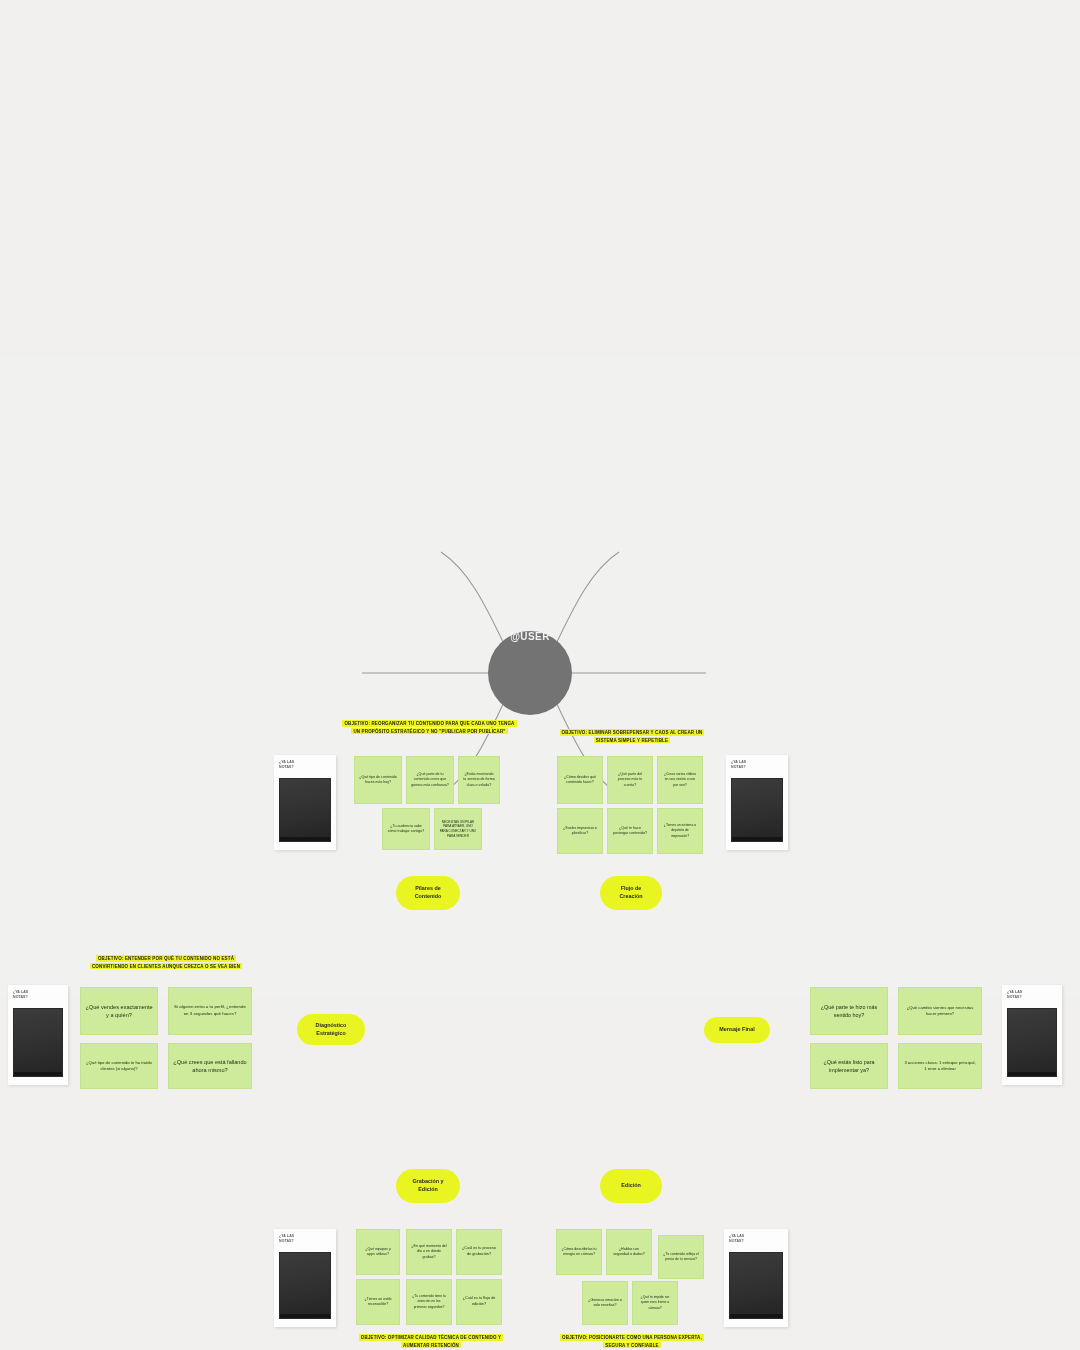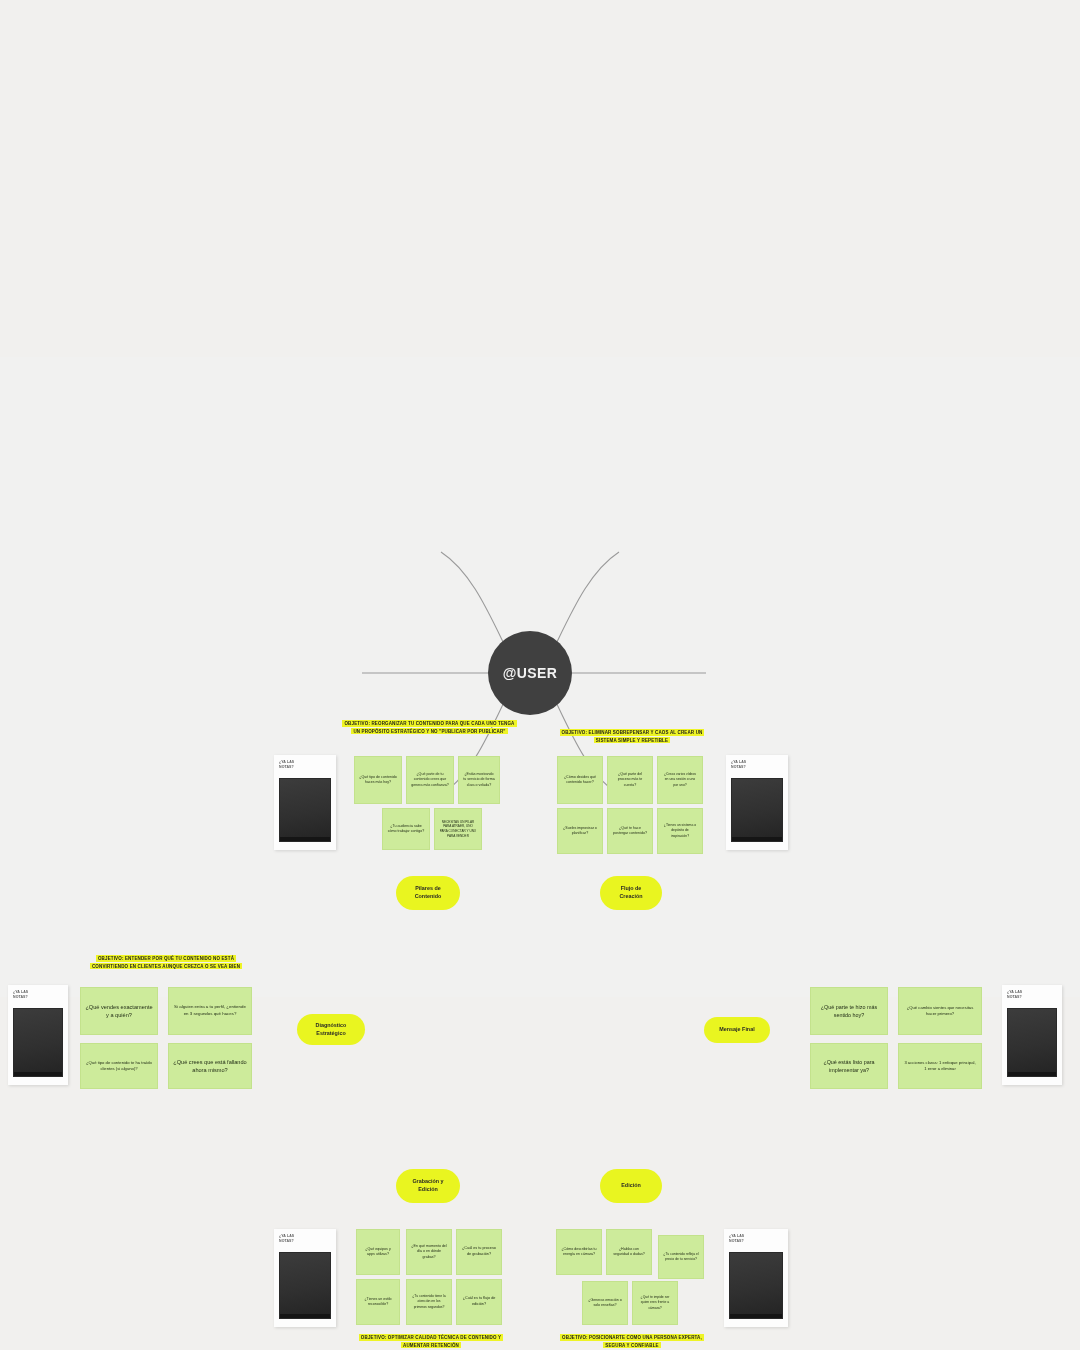--- a/index.html
+++ b/index.html
@@ -29,24 +29,24 @@
     width: 1080px; height: 640px;
     pointer-events: none;
   }
   #edges path, #edges line { fill: none; stroke: #9a9a9a; stroke-width: 1.1px; }
 
   
   .hub {
     position: absolute;
     width: 84px; height: 84px;
     border-radius: 50%;
-    background: #404040;
-    display: flex; align-items: center; justify-content: center;
+    background: #737373;
+    display: flex; justify-content: center;
     color: #f2f2f2;
-    font-size: 14px;
+    font-size: 10px;
     font-weight: 700;
     letter-spacing: .4px;
     z-index: 6;
   }
 
   
   .pill {
     position: absolute;
     background: #e9f520;
     border-radius: 999px;

